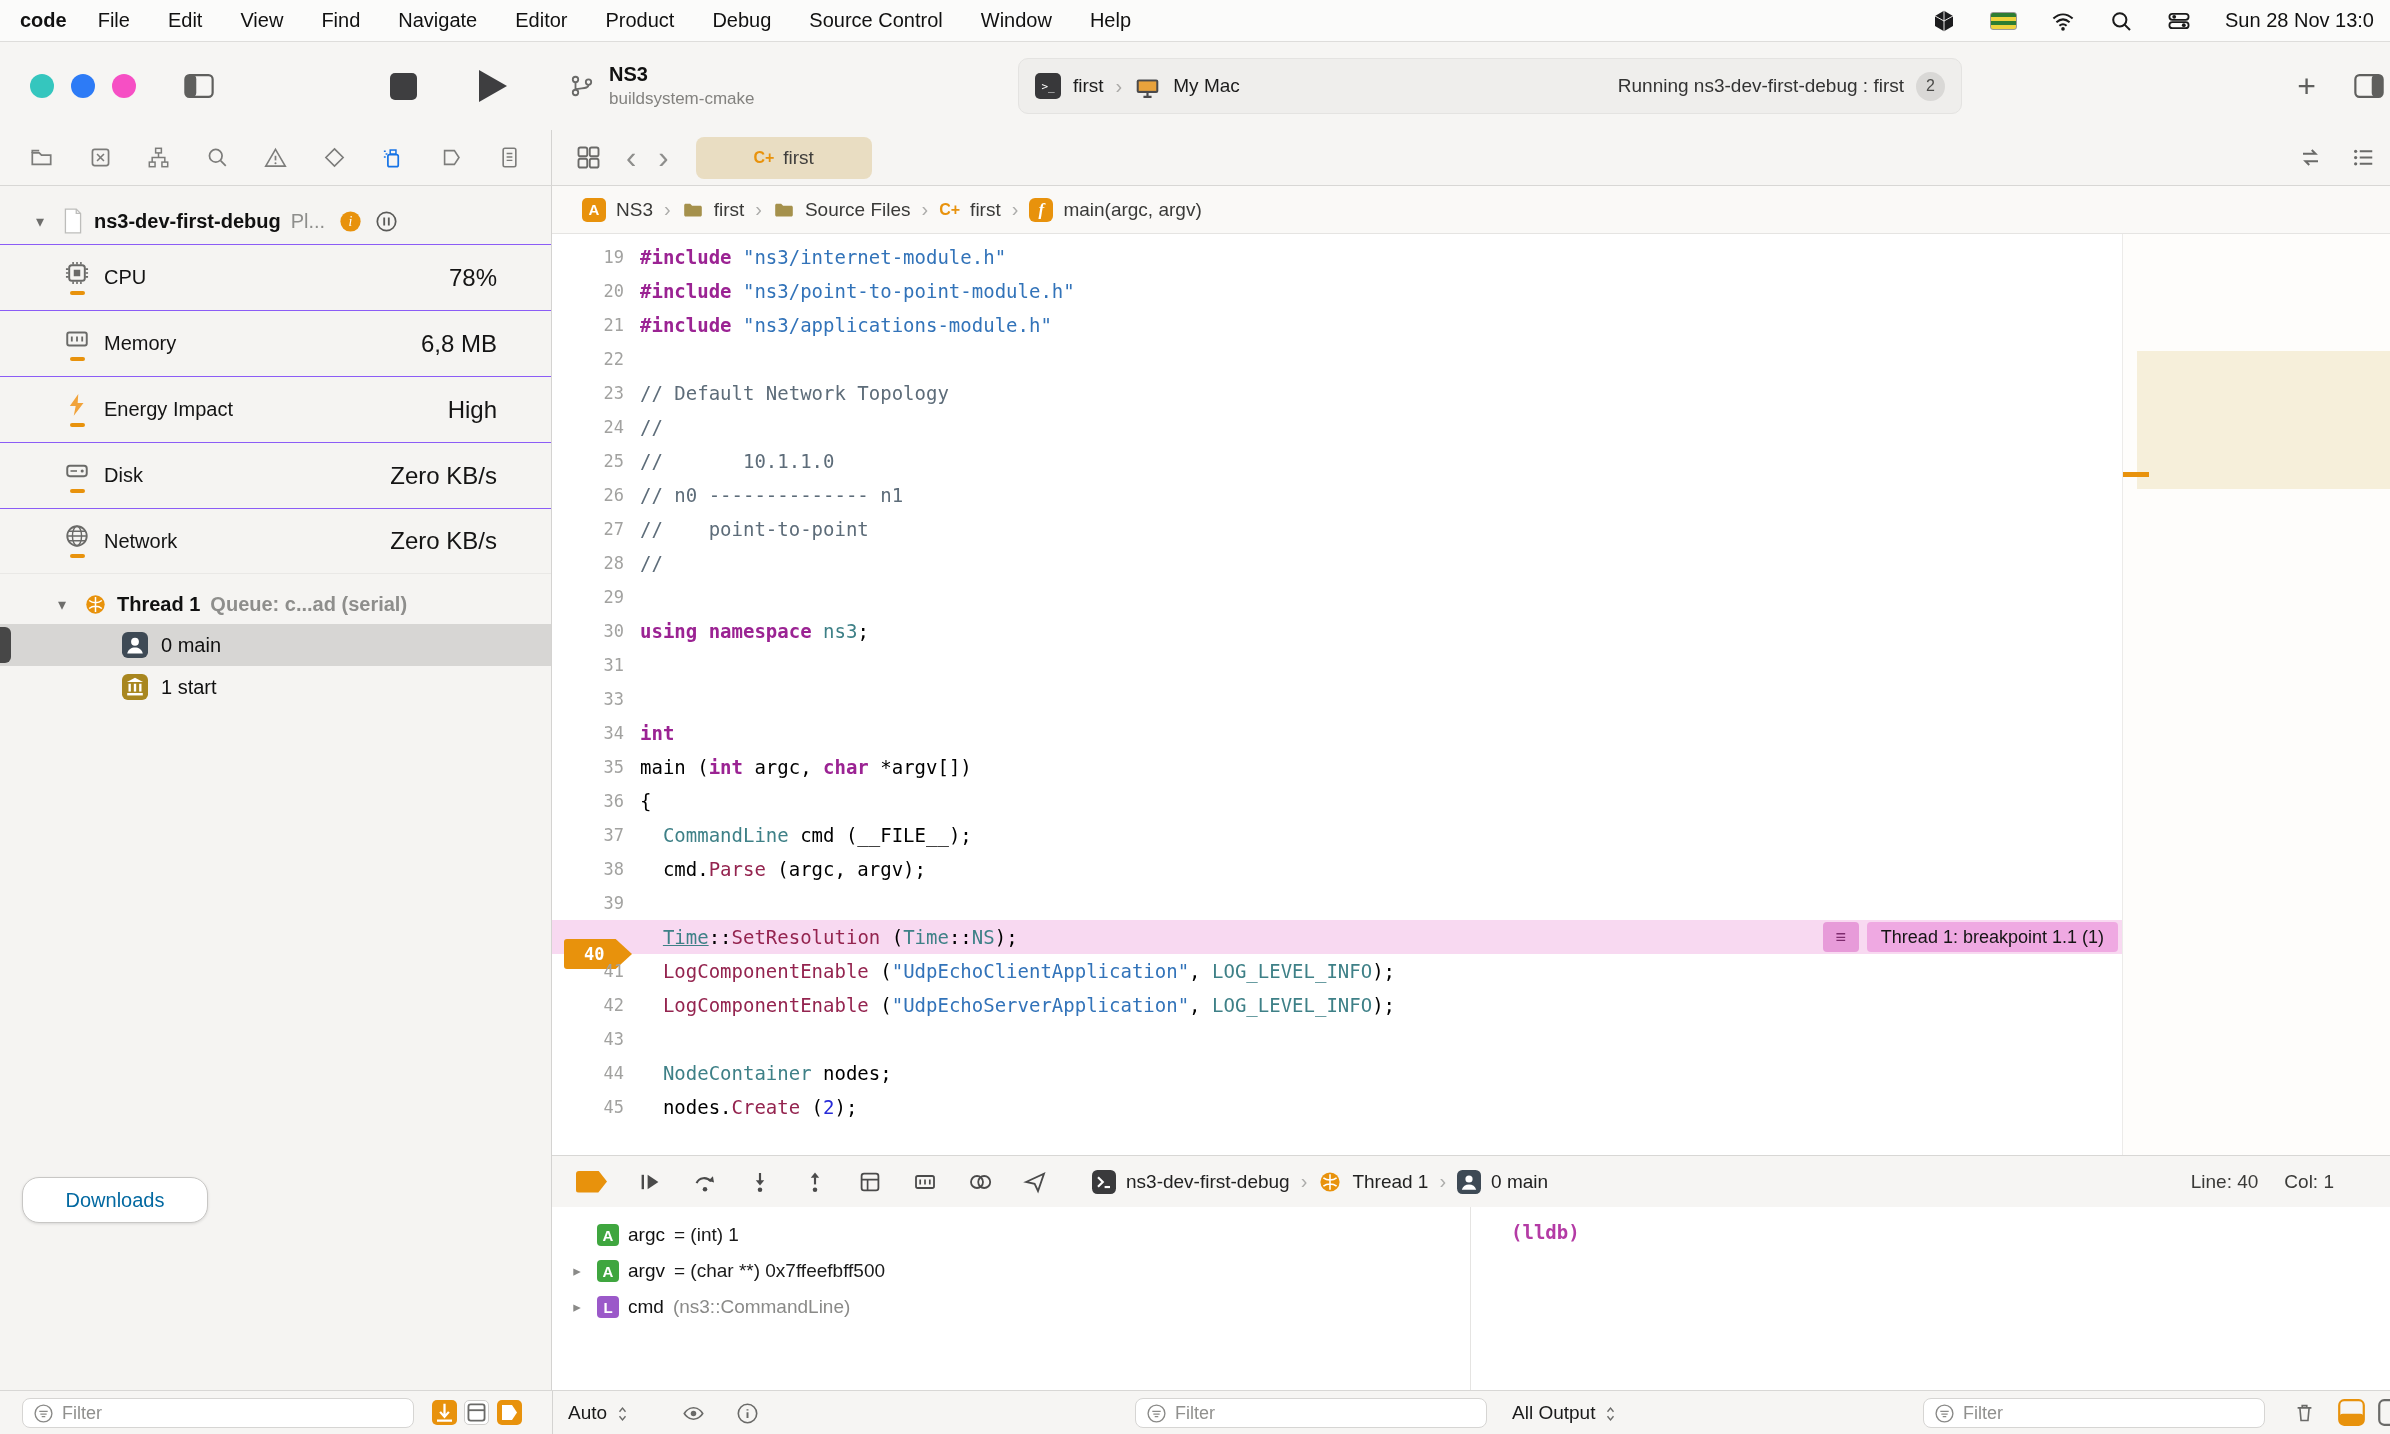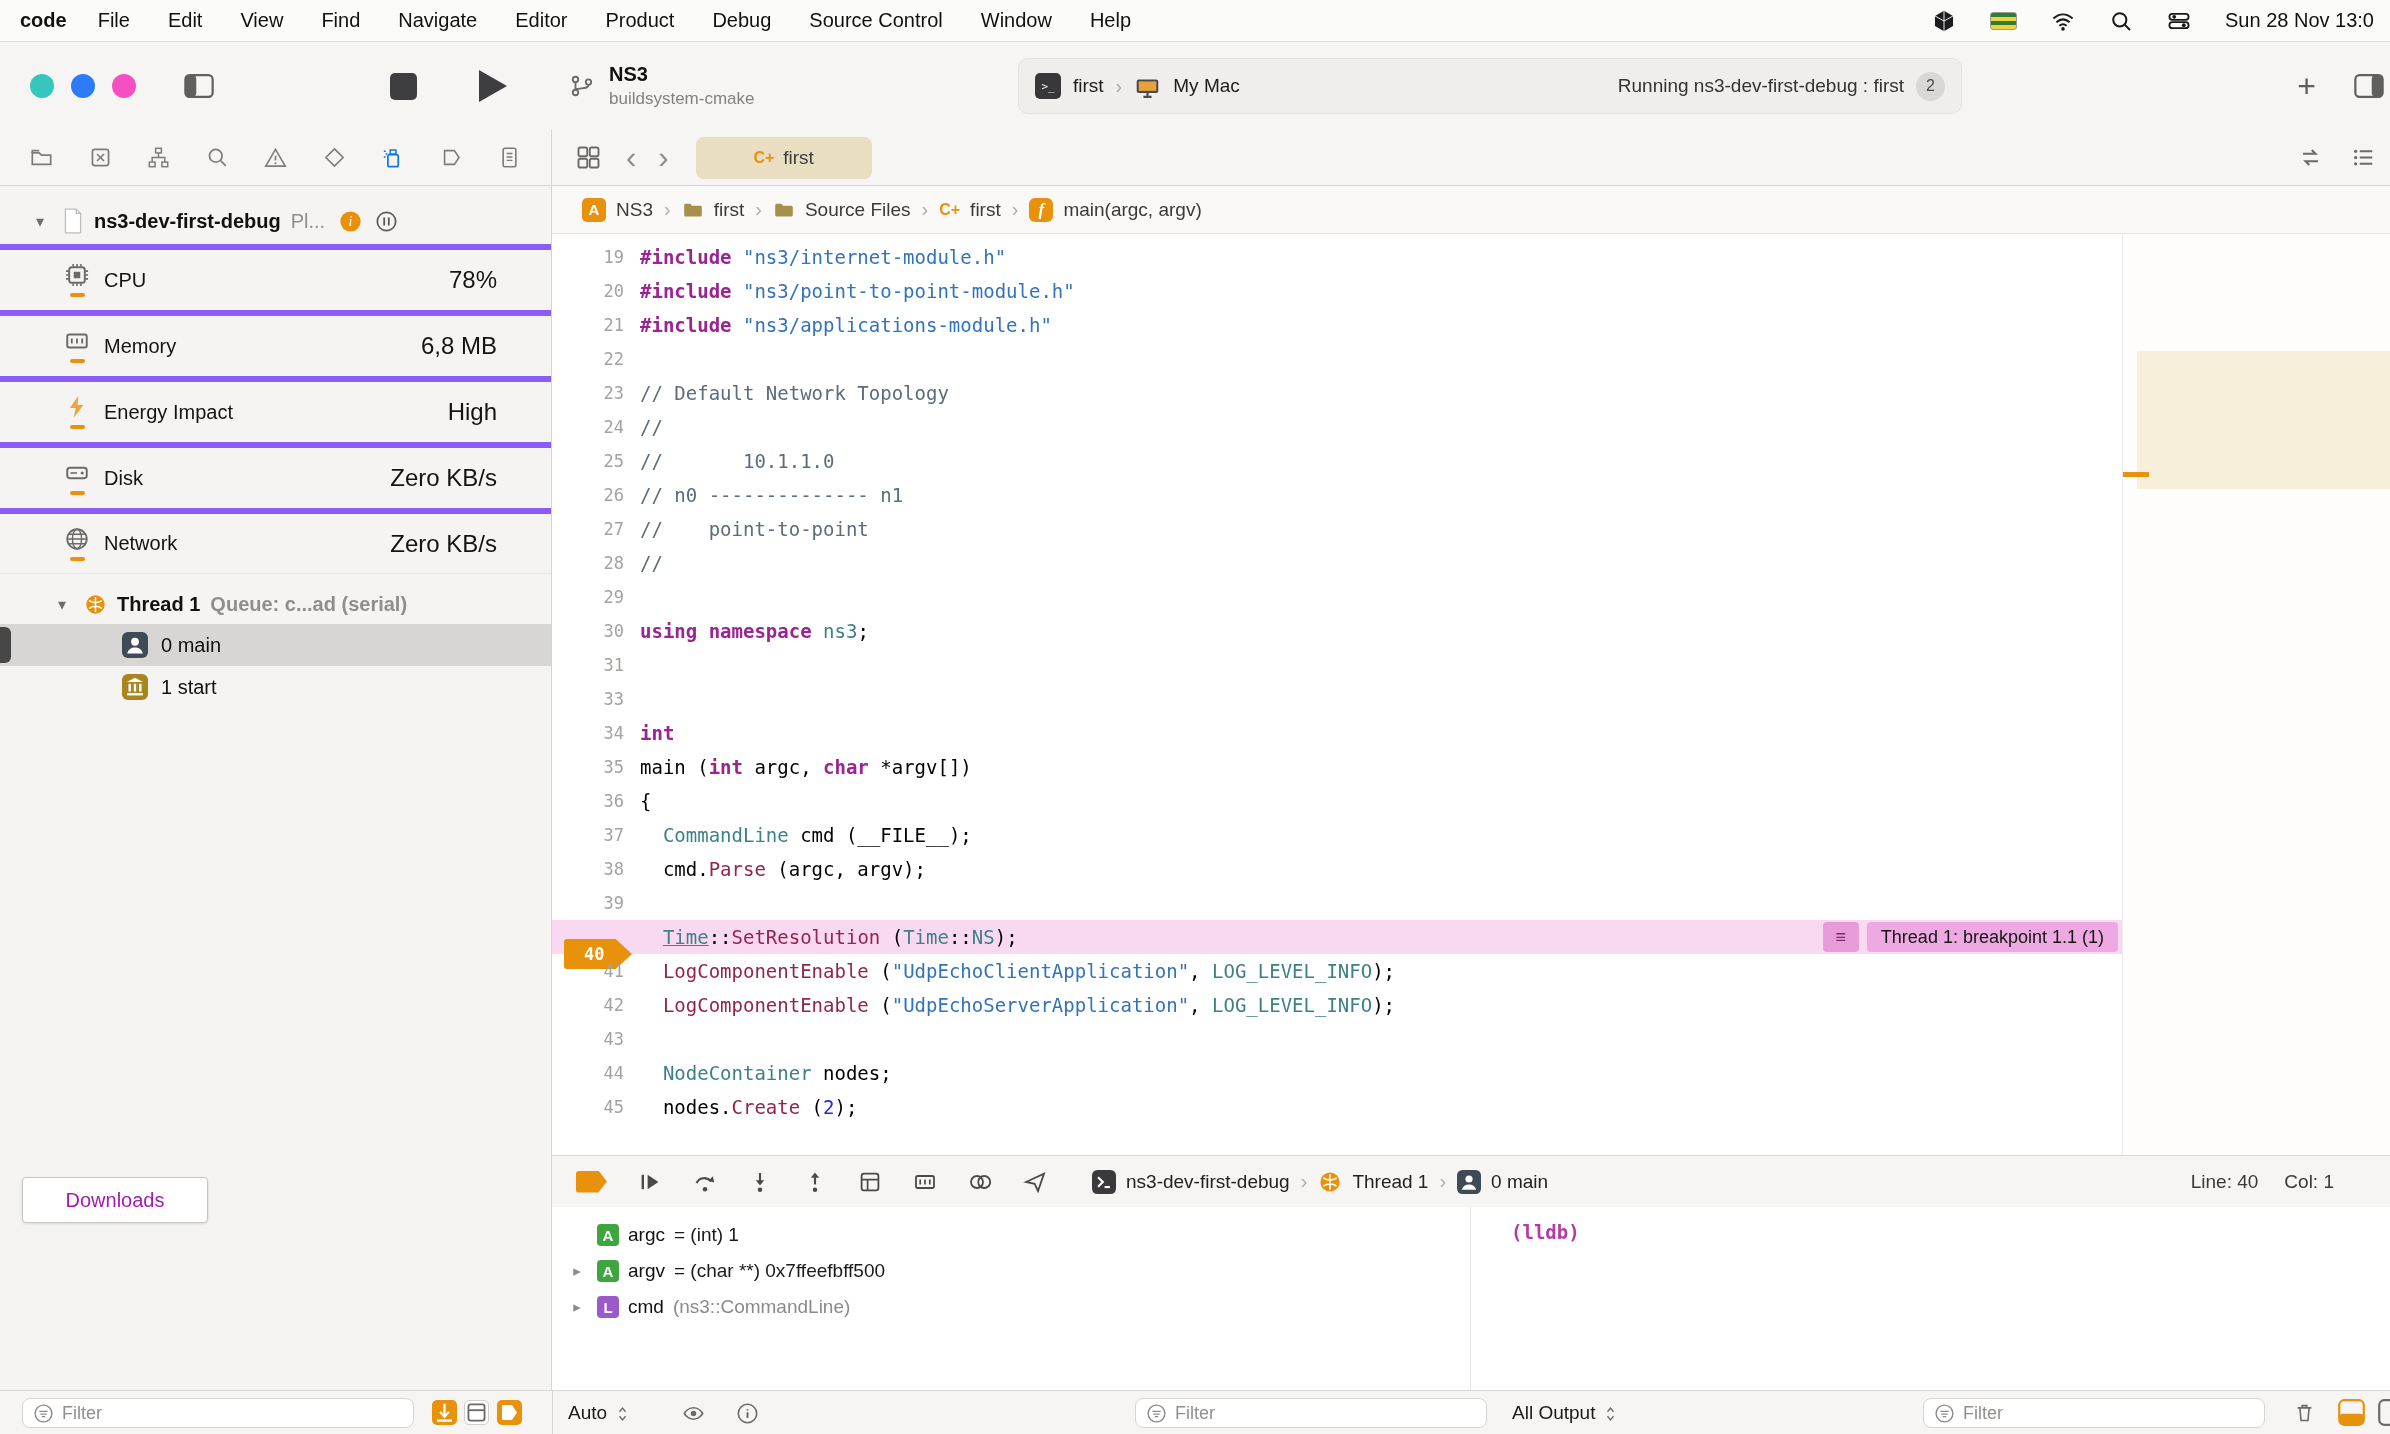--- a/index.html
+++ b/index.html
@@ -51,21 +51,21 @@
 .mainrow{display:flex;height:1204px;}
 .navigator{width:552px;background:#F5F4F2;border-right:1px solid #D4D3D1;position:relative;flex:none;}
 .nav-content{padding-top:12px;}
 .proc-row{height:46px;display:flex;align-items:center;padding-left:36px;gap:10px;}
 .disc{color:#6E6E6C;font-size:16px;width:16px;flex:none;}
 .proc-doc{width:22px;height:26px;}
 .proc-name{font-size:20px;font-weight:700;}
 .proc-suffix{font-size:20px;color:#8E8E8C;}
 .proc-badges{display:flex;gap:13px;margin-left:4px;}
 .badge-ic{width:23px;height:23px;}
-.gauge-row{height:66px;display:flex;align-items:center;padding-left:64px;border-top:6px solid #8b5cf6;}
+.gauge-row{height:66px;display:flex;align-items:center;padding-left:64px;border-top:1px solid #8b5cf6;}
 .gauge-row:last-child{border-bottom:1px solid #E9E8E6;}
 .g-iconwrap{width:28px;height:36px;position:relative;margin-right:12px;flex:none;}
 .g-icon{width:26px;height:26px;display:block;}
 .g-bar{position:absolute;left:6px;bottom:1px;width:15px;height:4px;background:#E8920C;border-radius:2px;}
 .g-label{font-size:20px;color:#141414;}
 .g-value{margin-left:auto;margin-right:54px;font-size:24px;color:#141414;}
 .thread-row{margin-top:10px;height:40px;display:flex;align-items:center;padding-left:58px;gap:10px;}
 .thread-label{font-size:20px;font-weight:700;}
 .thread-detail{font-size:20px;color:#8E8E8C;font-weight:bold;}
 .frame-row{height:42px;display:flex;align-items:center;padding-left:122px;gap:13px;position:relative;}
@@ -128,21 +128,21 @@
 .f-right{left:1923px;width:342px;}
 .bb-ic{width:21px;height:21px;flex:none;}
 .mini-btn{position:absolute;top:9px;width:25px;height:25px;border-radius:5px;display:flex;align-items:center;justify-content:center;}
 .mini-orange{background:#E8920C;color:#fff;}
 .mini-plain{background:#fff;border:1px solid #CFCECC;color:#6A6A68;}
 .bb-group{position:absolute;top:0;height:44px;display:flex;align-items:center;gap:8px;font-size:19px;color:#1A1A1A;}
 .updown{width:15px;height:17px;}
 .bb-icbtn{position:absolute;top:11px;width:23px;height:23px;}
 .panel-ic{position:absolute;top:8px;width:27px;height:27px;}
 
-.downloads{position:absolute;left:22px;top:1177px;width:186px;height:46px;background:#fff;border:1px solid #C8C7C5;border-radius:4px;font-size:20px;color:#a21caf;z-index:60;display:flex;align-items:center;justify-content:center;box-shadow:0 1px 3px rgba(0,0,0,.12);font-family:inherit;cursor:default;}
+.downloads{position:absolute;left:22px;top:1177px;width:186px;height:46px;background:#fff;border:1px solid #C8C7C5;border-radius:17px;font-size:20px;color:#0369a1;z-index:60;display:flex;align-items:center;justify-content:center;box-shadow:0 1px 3px rgba(0,0,0,.12);font-family:inherit;cursor:default;}
 </style>
 </head>
 <body>
 
 <div class="menubar">
   <span class="mb-app">code</span>
   <span id="mb-items" style="display:flex;">
       <span class="mb-item">File</span>
       <span class="mb-item">Edit</span>
       <span class="mb-item">View</span>

